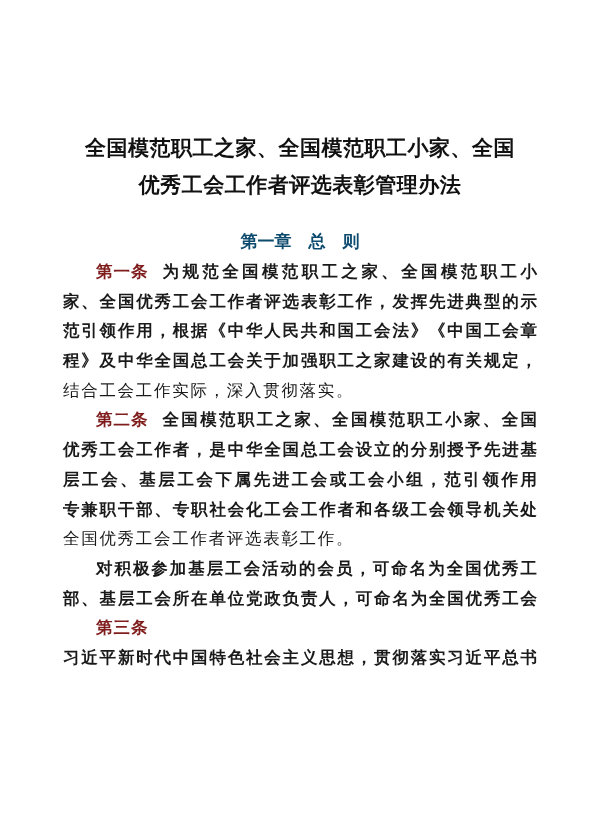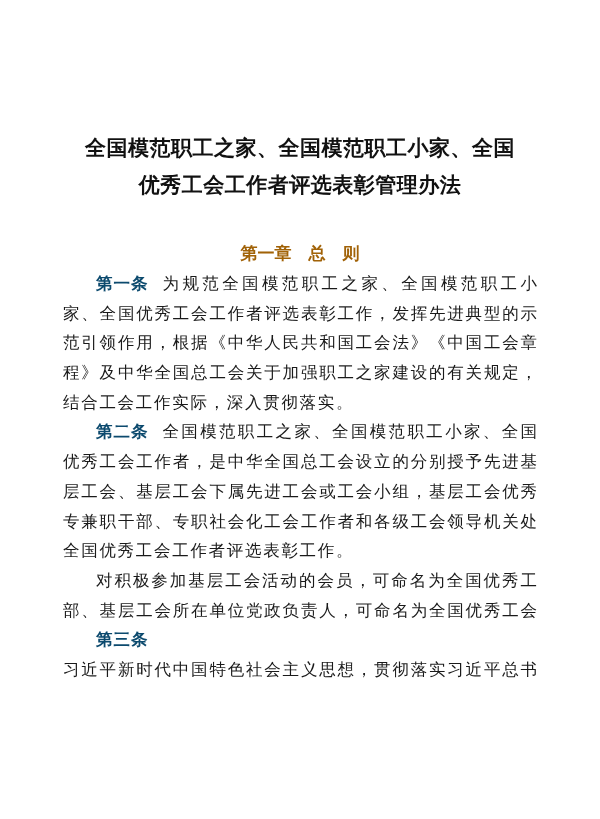--- a/index.html
+++ b/index.html
@@ -20,46 +20,46 @@
   }
   .doc-title {
     text-align: center;
     font-weight: bold;
     font-size: 21px;
     line-height: 37px;
     letter-spacing: 0.5px;
     color: #111111;
   }
   .chapter-heading {
-    margin-top: 36px;
+    margin-top: 24px;
     text-align: center;
     font-weight: bold;
     font-size: 17px;
     line-height: 28px;
-    color: #a16207;
+    color: #0c4a6e;
   }
   .body-block { margin-top: 1px; }
   .line {
     display: flex;
     align-items: baseline;
     line-height: 29.7px;
     height: 29.7px;
     font-size: 16.5px;
     white-space: nowrap;
   }
   .indent { display: inline-block; width: 33px; flex: 0 0 33px; }
   .lead {
     font-weight: bold;
     letter-spacing: 1px;
     flex: 0 0 auto;
-    color: #0c4a6e;
+    color: #7f1d1d;
   }
   .leadgap { display: inline-block; width: 14px; flex: 0 0 14px; }
   .text { display: block; flex: 1 1 auto; min-width: 0; }
-  .text.just { text-align: justify; text-align-last: justify; }
+  .text.just { text-align: justify; text-align-last: justify; font-weight: bold; }
   .text.nojust { flex: 0 0 auto; letter-spacing: 1.7px; }
   .footer {
     position: absolute;
     left: 92px;
     top: 737px;
     font-size: 14px;
     line-height: 16px;
     display: flex;
     align-items: center;
   }
@@ -108,21 +108,21 @@
       <span class="lead">第二条</span>
       <span class="leadgap"></span>
       <span class="text just">全国模范职工之家、全国模范职工小家、全国</span>
     </div>
 
     <div class="line">
       <span class="text just">优秀工会工作者，是中华全国总工会设立的分别授予先进基</span>
     </div>
 
     <div class="line">
-      <span class="text just">层工会、基层工会下属先进工会或工会小组，基层工会优秀</span>
+      <span class="text just">层工会、基层工会下属先进工会或工会小组，范引领作用</span>
     </div>
 
     <div class="line">
       <span class="text just">专兼职干部、专职社会化工会工作者和各级工会领导机关处</span>
     </div>
 
     <div class="line">
       <span class="text nojust">全国优秀工会工作者评选表彰工作。</span>
     </div>
 

